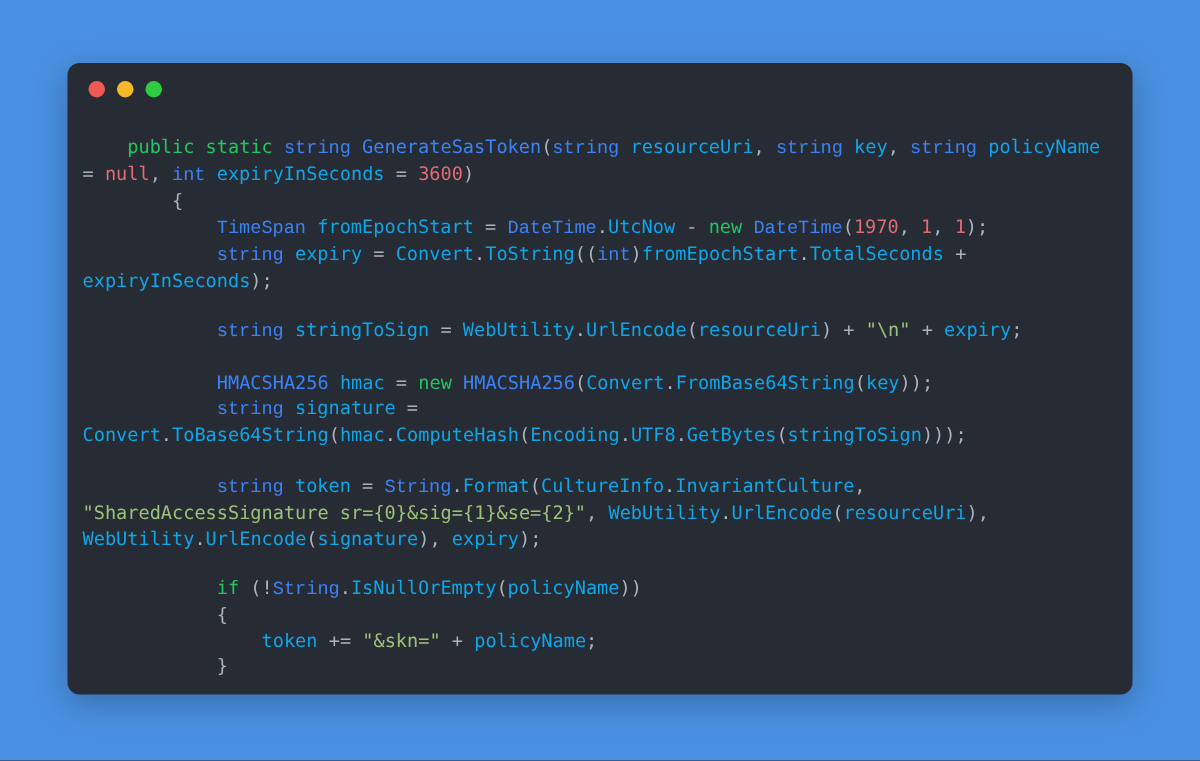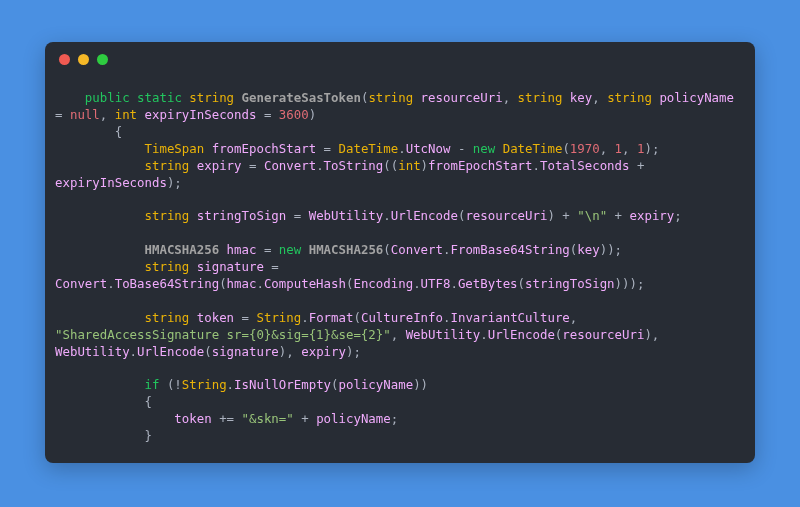--- a/index.html
+++ b/index.html
@@ -51,25 +51,25 @@
     white-space: pre-wrap;
     word-break: break-word;
     letter-spacing: 0px;
   }
   .ln {
     display: block;
     min-height: 16.9px;
   }
   
   .kw   { color: #22c55e; }
-  .typ  { color: #eab308; }
-  .id   { color: #f0abfc; }
+  .typ  { color: #3b82f6; font-family: Liberation Mono, monospace; }
+  .id   { color: #0ea5e9; }
   .str  { color: #98c379; }
   .num  { color: #e06c75; }
-  .cls  { color: #a3a3a3; font-weight: bold; }
+  .cls  { color: #3b82f6; }
   .pun  { color: #abb2bf; }
 </style>
 </head>
 <body>
 
 <div id="page-root">
 
   <div id="code-window">
 
     <div id="title-bar">

